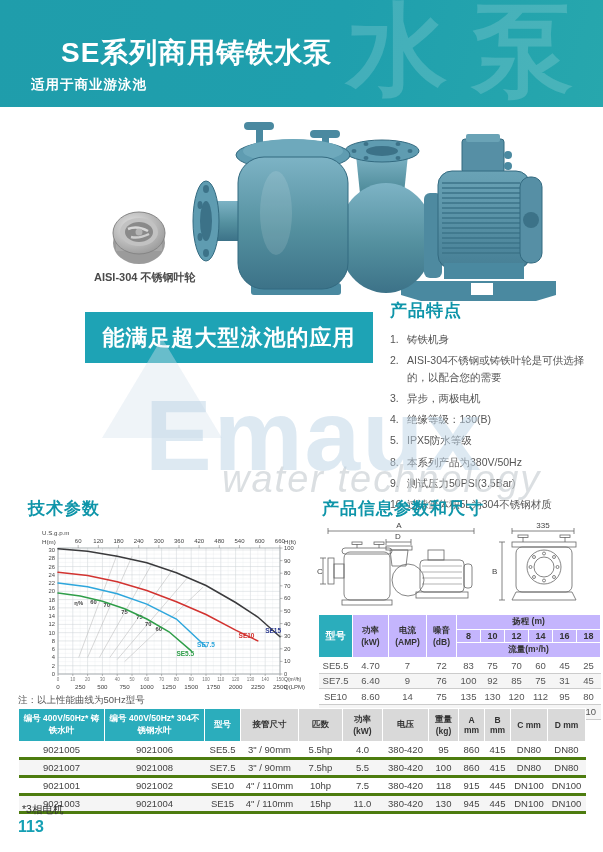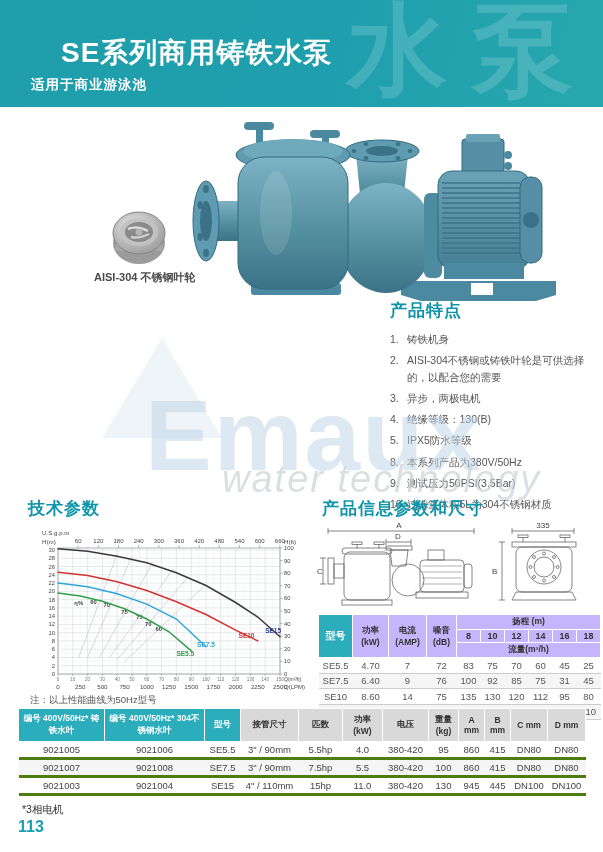--- a/index.html
+++ b/index.html
@@ -27,21 +27,21 @@
   
   .features{position:absolute;left:390px;top:299px;width:212px;}
   .section-heading{font-size:17px;font-weight:bold;color:#0e95a9;letter-spacing:1px;}
   .features ol{list-style:none;margin:9px 0 0 0;padding:0;}
   .features li{display:flex;font-size:10.5px;color:#555;line-height:1.55;margin-bottom:5px;}
   .features li .num{min-width:17px;flex:0 0 17px;}
 
   
   .tech-heading{position:absolute;left:28px;top:497px;}
   .chart-wrap{position:absolute;left:22px;top:526px;width:296px;height:170px;}
-  .chart-note{position:absolute;left:30px;top:694px;font-size:9.5px;color:#555;}
+  .chart-note{position:absolute;left:18px;top:694px;font-size:9.5px;color:#555;}
 
   
   .dims-heading{position:absolute;left:322px;top:497px;}
   .dims-wrap{position:absolute;left:316px;top:522px;width:282px;height:92px;}
 
   
   .spec-table{position:absolute;left:318px;top:614px;width:282px;border-collapse:collapse;table-layout:fixed;}
   .spec-table th{background:#c4b5fd;color:#333;font-size:8.5px;font-weight:bold;border:1px solid #fff;padding:1px;}
   .spec-table th.model-h{background:#2badbc;color:#fff;font-size:10px;}
   .spec-table th.numcol{font-size:9px;}
@@ -149,20 +149,21 @@
       <path d="M27 30 Q35 32 45 27" stroke="#cfcfcf" stroke-width="2.5" fill="none"></path>
       <circle cx="35" cy="25" r="3.5" fill="#b5b5b5"></circle>
     </svg>
     <div class="impeller-caption">AISI-304 不锈钢叶轮</div>
   </div>
 
   <div class="wm wm-drop"></div>
   <div class="wm wm-tagline">water technology</div>
   <div class="wm wm-brand">Emaux</div>
 
+  <div class="intro-banner">能满足超大型泳池的应用</div>
 
   <div class="features">
     <div class="section-heading">产品特点</div>
     <ol>
       <li>
           <span class="num">1.</span>
           <span>铸铁机身</span>
         </li>
       <li>
           <span class="num">2.</span>
@@ -592,20 +593,34 @@
           <td>7.5hp</td>
           <td>5.5</td>
           <td>380-420</td>
           <td>100</td>
           <td>860</td>
           <td>415</td>
           <td>DN80</td>
           <td>DN80</td>
       </tr>
       <tr>
+        <td>9021001</td>
+          <td>9021002</td>
+          <td>SE10</td>
+          <td>4" / 110mm</td>
+          <td>10hp</td>
+          <td>7.5</td>
+          <td>380-420</td>
+          <td>118</td>
+          <td>915</td>
+          <td>445</td>
+          <td>DN100</td>
+          <td>DN100</td>
+      </tr>
+      <tr>
         <td>9021003</td>
           <td>9021004</td>
           <td>SE15</td>
           <td>4" / 110mm</td>
           <td>15hp</td>
           <td>11.0</td>
           <td>380-420</td>
           <td>130</td>
           <td>945</td>
           <td>445</td>

